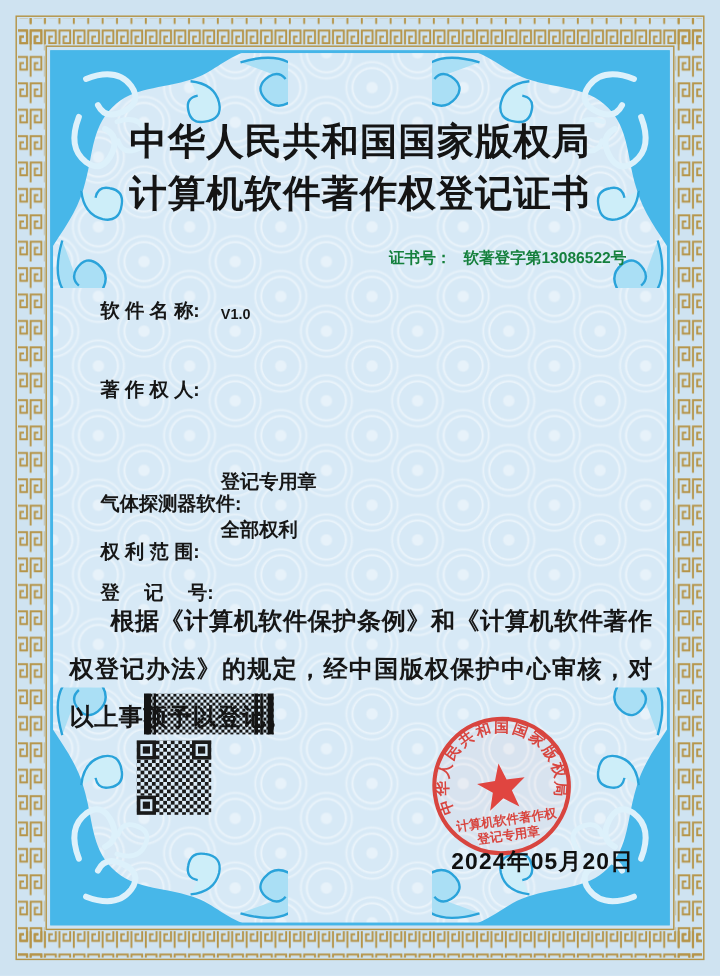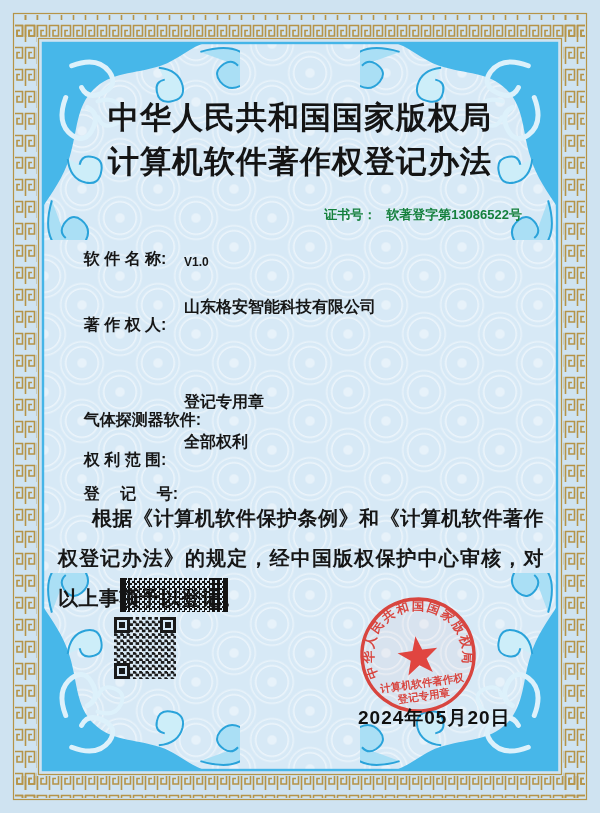--- a/index.html
+++ b/index.html
@@ -78,21 +78,21 @@
   .finder{position:absolute;width:10px;height:10px;border:3px solid #1a1a1a;background:#d7e9f6;}
   .finder::after{content:"";position:absolute;inset:2px;background:#1a1a1a;}
   .finder.tl{left:0;top:0;}
   .finder.tr{right:0;top:0;}
   .finder.bl{left:0;bottom:0;}
 
   .seal{position:absolute;left:357px;top:594px;width:122px;height:122px;transform:rotate(-8deg);}
   .seal text{font-family:"Liberation Serif", serif;font-weight:700;fill:#d8453f;}
 
   .date{
-    position:absolute;left:358px;top:705px;
+    position:absolute;left:376px;top:705px;
     font-weight:700;color:#101010;font-size:19px;letter-spacing:1px;white-space:pre;
   }
 </style>
 </head>
 <body>
 
 <div class="page">
 
   <div class="interior"></div>
 
@@ -154,34 +154,33 @@
       <path d="M24,56 q-10,26 6,38 q14,10 22,-8 q6,-14 -6,-20" fill="none" stroke="#ddf1fb" stroke-width="5" stroke-linecap="round"></path>
       <path d="M56,60 q18,-6 24,8 q5,12 -9,16 q-11,3 -14,-8" fill="none" stroke="#ddf1fb" stroke-width="4" stroke-linecap="round"></path>
       <path d="M160,10 q34,-10 48,6 q12,14 -4,26 q-14,10 -24,-2 q-8,-10 4,-18 q8,-5 14,2" fill="#aadff5" stroke="#2aa3da" stroke-width="2"></path>
       <path d="M118,26 q20,2 24,18 q3,14 -12,16 q-12,2 -14,-10 q-2,-10 8,-12" fill="#cdeef9" stroke="#2aa3da" stroke-width="2"></path>
       <path d="M10,160 q-10,34 6,48 q14,12 26,-4 q10,-14 -2,-24 q-10,-8 -18,4 q-5,8 2,14" fill="#aadff5" stroke="#2aa3da" stroke-width="2"></path>
       <path d="M26,118 q2,20 18,24 q14,3 16,-12 q2,-12 -10,-14 q-10,-2 -12,8" fill="#cdeef9" stroke="#2aa3da" stroke-width="2"></path>
     </svg>
   </div>
 
   <div class="title1">中华人民共和国国家版权局</div>
-  <div class="title2">计算机软件著作权登记办法</div>
+  <div class="title2">计算机软件著作权登记证书</div>
 
   <div class="certno">
     <span class="lbl">证书号：</span><span>软著登字第13086522号</span>
   </div>
 
   <div class="field f-name">
     <span>软 件 名 称:</span>
   </div>
   <div class="f-ver">V1.0</div>
 
   <div class="field f-owner">
     <span>著 作 权 人:</span>
-    <span class="val">山东格安智能科技有限公司</span>
   </div>
 
   <div class="field f-acq">
     <span>气体探测器软件:</span>
     <span class="val">登记专用章</span>
   </div>
 
   <div class="field f-scope">
     <span>权 利 范 围:</span>
     <span class="val">全部权利</span>

